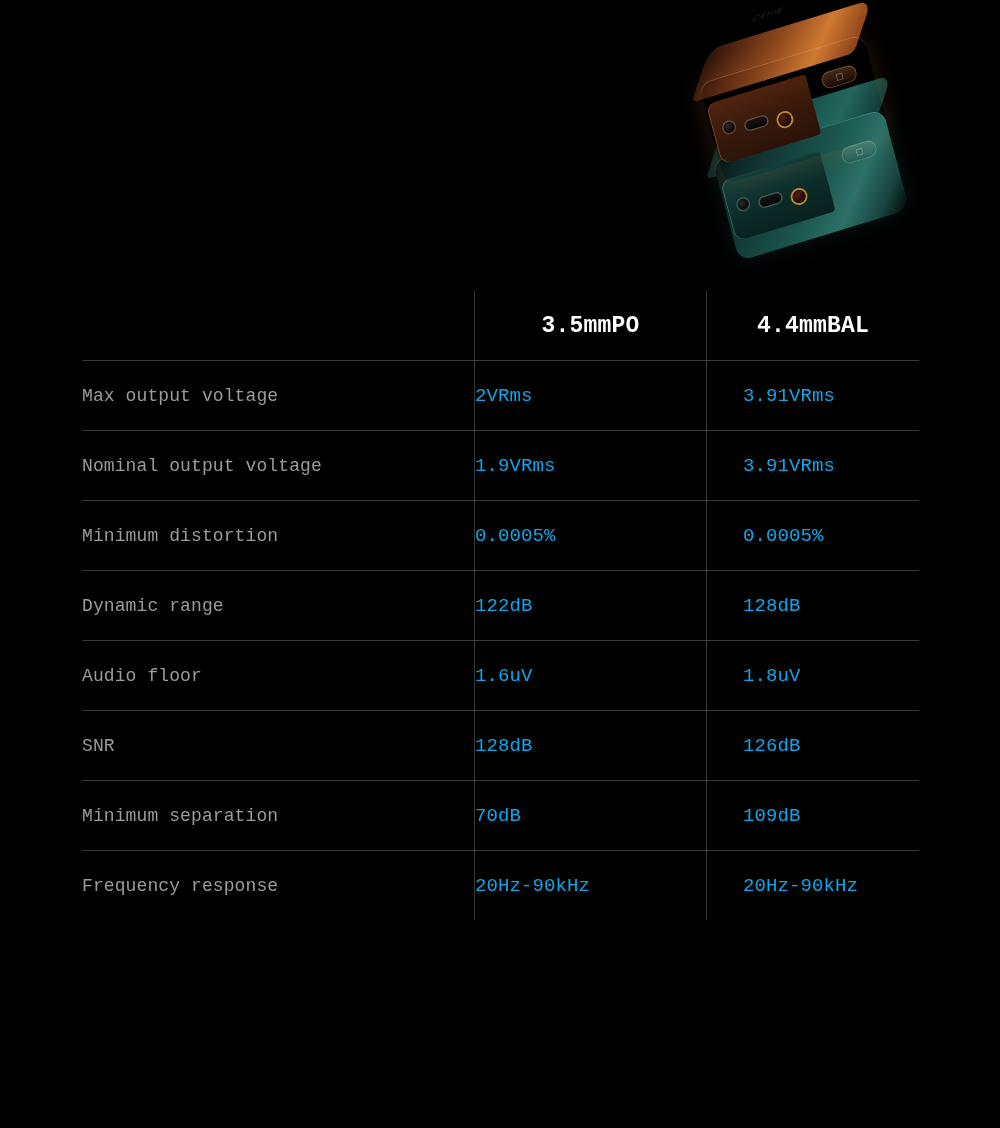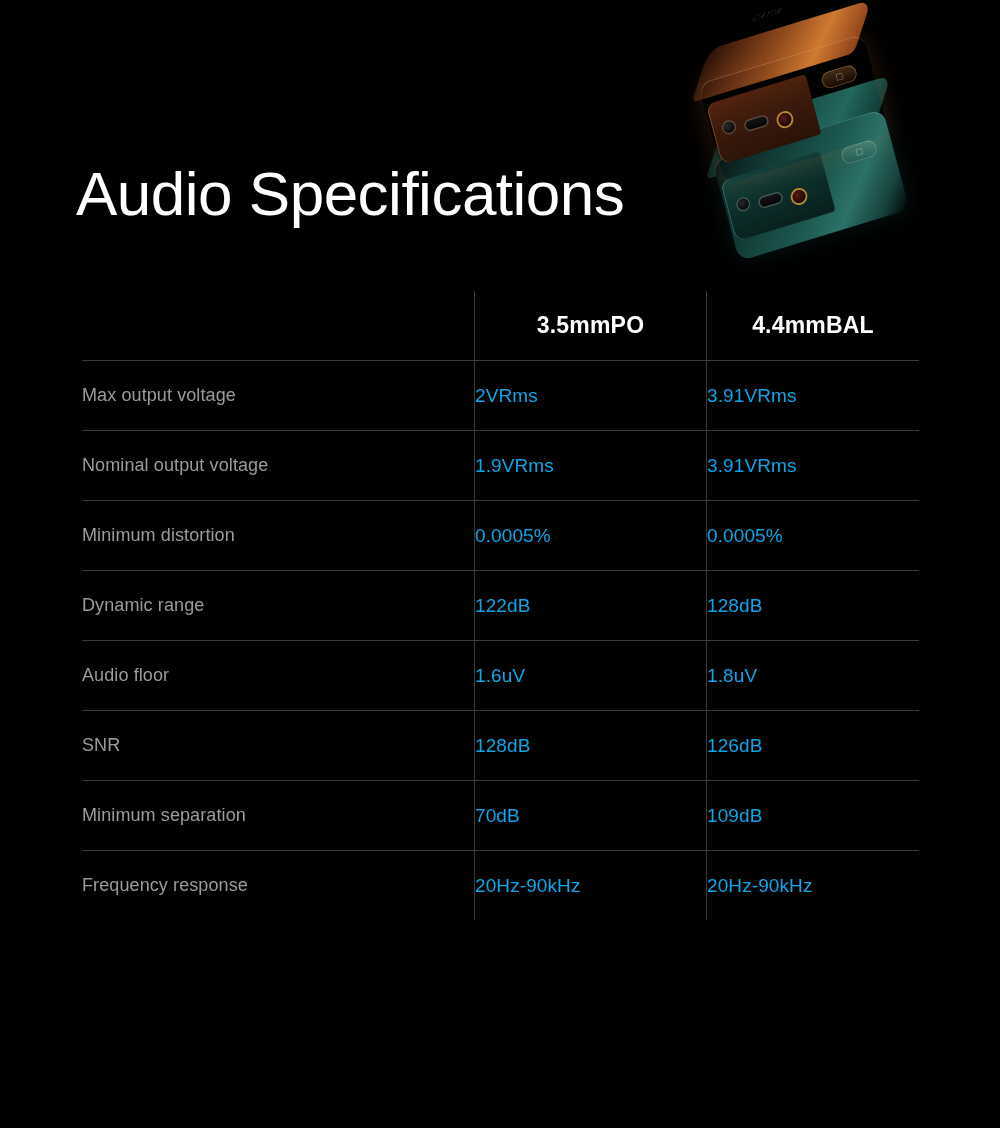--- a/index.html
+++ b/index.html
@@ -218,21 +218,21 @@
     overflow: hidden;
     table-layout: fixed;
   }
   table.spec-table th,
   table.spec-table td {
     border-top: 1px solid #3a3a3a;
     border-right: 1px solid #3a3a3a;
     padding: 0;
     height: 69px;
     vertical-align: middle;
-    font-family: Liberation Sans, sans-serif;
+    font-family: Liberation Mono, monospace;
   }
   table.spec-table tr:first-child th,
   table.spec-table tr:first-child td { border-top: none; }
   table.spec-table th:last-child,
   table.spec-table td:last-child { border-right: none; }
 
   col.c-label { width: 393px; }
   col.c-po    { width: 232px; }
   col.c-bal   { width: 213px; }
 
@@ -252,21 +252,21 @@
     padding-left: 39px;
     letter-spacing: 0.1px;
   }
   .val-cell {
     color: #0ea5e9;
     font-size: 19px;
     font-weight: 400;
     padding-left: 46px;
     letter-spacing: 0.1px;
   }
-  .val-cell.bal { }
+  .val-cell.bal { padding-left: 36px; }
 </style>
 </head>
 <body>
 
 <div class="page">
 
   <div class="product-art">
 
     <div class="device device-teal">
       <div class="dev-top">
@@ -289,21 +289,20 @@
       <div class="dev-face">
         <span class="port port-35"></span>
         <span class="port port-usb"></span>
         <span class="port port-44"></span>
       </div>
       <div class="dev-sidebtn"></div>
     </div>
 
   </div>
 
-  <h1 class="title">Audio Specifications</h1>
 
   <div class="spec-table-wrap">
     <table class="spec-table">
       <colgroup>
         <col class="c-label">
           <col class="c-po">
           <col class="c-bal">
       </colgroup>
       <tbody>
         <tr>

